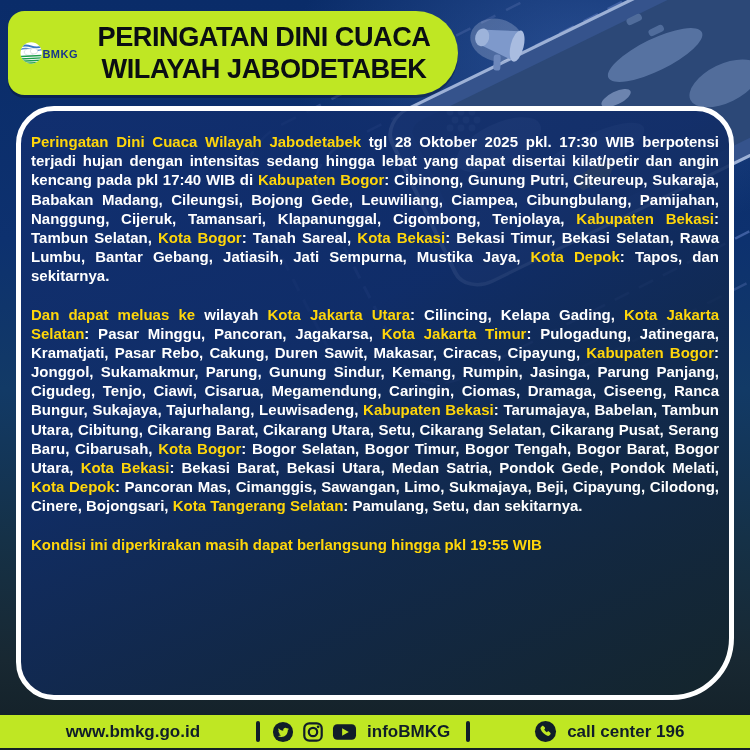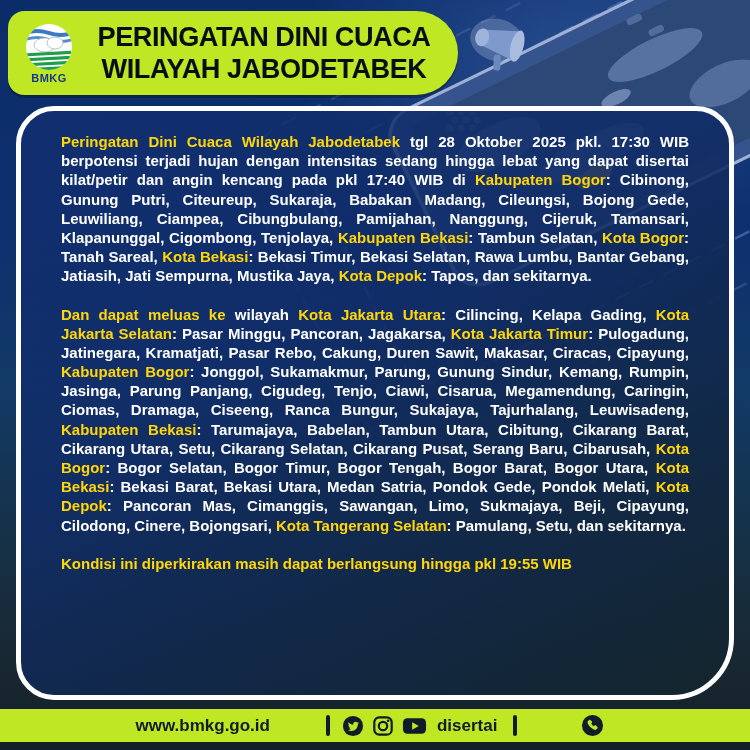--- a/index.html
+++ b/index.html
@@ -19,42 +19,42 @@
   
   .illustration { position:absolute; top:0; left:0; width:750px; height:430px; z-index:1; }
 
   
   .header-pill {
     position:absolute; left:8px; top:11px; width:450px; height:84px; z-index:5;
     background:#bfe723; border-radius:18px 46px 46px 18px;
     display:flex; align-items:center; padding:0 16px 0 12px; gap:8px;
     box-shadow:0 3px 0 rgba(0,0,0,0.25);
   }
-  .logo-block { width:58px; display:flex; flex-direction:column; align-items:center; }
+  .logo-block { width:58px; display:flex; align-items:center; }
   .logo-label { font-size:11px; font-weight:bold; color:#17378c; letter-spacing:0.5px; margin-top:1px; }
   .title-block { flex:1; text-align:center; color:#0a0e13; font-weight:bold;
     font-size:28px; line-height:1.13; letter-spacing:-0.5px; transform:scaleX(0.97); }
 
   
   .panel {
     position:absolute; left:16px; top:106px; width:718px; height:594px; z-index:4;
     border:5px solid #ffffff; border-radius:38px 38px 62px 38px;
     background:linear-gradient(150deg, rgba(18,47,112,0.82) 0%, rgba(16,44,104,0.88) 40%, rgba(17,40,73,0.92) 68%, rgba(20,37,44,0.95) 100%);
-    padding:21px 40px;
+    padding:21px 10px;
   }
   .para {
     color:#ffffff; font-size:15px; font-weight:bold; line-height:1.28;
     text-align:justify; margin-bottom:19px;
   }
   .para .hl { color:#ffd60a; }
   .para:last-child { margin-bottom:0; }
 
   
   .footer {
-    position:absolute; left:0; bottom:8px; width:750px; height:33px; z-index:5;
+    position:absolute; left:0; bottom:2px; width:750px; height:33px; z-index:5;
     background:#bfe723; color:#101d29;
     display:flex; align-items:center; justify-content:center;
     font-size:17px; font-weight:bold;
   }
   .footer .divider { width:4px; height:21px; background:#101d29; border-radius:2px; }
   .footer .icon { display:block; }
   .icon-row { display:flex; align-items:center; gap:8px; }
   .sp56 { width:56px; } .sp10 { width:10px; }
   .sp16 { width:16px; } .sp64 { width:64px; } .sp12 { width:12px; }
 </style>
@@ -158,24 +158,25 @@
         <rect x="2.5" y="2.5" width="19" height="19" rx="5.5" fill="none" stroke="#101d29" stroke-width="2.4"></rect>
         <circle cx="12" cy="12" r="4.6" fill="none" stroke="#101d29" stroke-width="2.4"></circle>
         <circle cx="17.6" cy="6.4" r="1.5" fill="#101d29"></circle>
       </svg>
       <svg class="icon" width="25" height="22" viewBox="0 0 26 22">
         <rect x="1" y="3" width="24" height="16" rx="4.5" fill="#101d29"></rect>
         <polygon points="10.5,7.2 17.5,11 10.5,14.8" fill="#bfe723"></polygon>
       </svg>
     </span>
     <span class="sp10"></span>
-    <span>disertai</span>
+    <span>infoBMKG</span>
     <span class="sp16"></span>
     <span class="divider"></span>
     <span class="sp64"></span>
     <svg class="icon" width="23" height="23" viewBox="0 0 24 24">
       <circle cx="12" cy="12" r="11" fill="#101d29"></circle>
       <path d="M8.2,6.4 c0.5,-0.5 1.3,-0.5 1.8,0 l1.2,1.2 c0.5,0.5 0.5,1.3 0,1.8 l-0.6,0.6 c0.6,1.2 1.6,2.2 2.8,2.8 l0.6,-0.6 c0.5,-0.5 1.3,-0.5 1.8,0 l1.2,1.2 c0.5,0.5 0.5,1.3 0,1.8 l-0.8,0.8 c-0.6,0.6 -1.5,0.8 -2.3,0.5 c-3.2,-1.2 -5.8,-3.8 -7,-7 c-0.3,-0.8 -0.1,-1.7 0.5,-2.3 z" fill="#bfe723"></path>
     </svg>
     <span class="sp10"></span>
+    <span>call center 196</span>
   </div>
 
 </div>
 
 </body></html>

